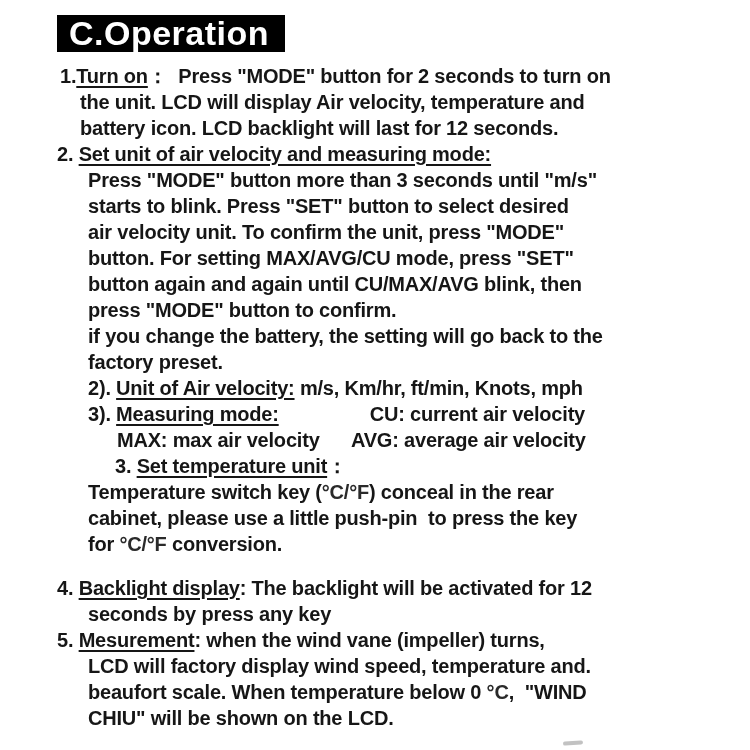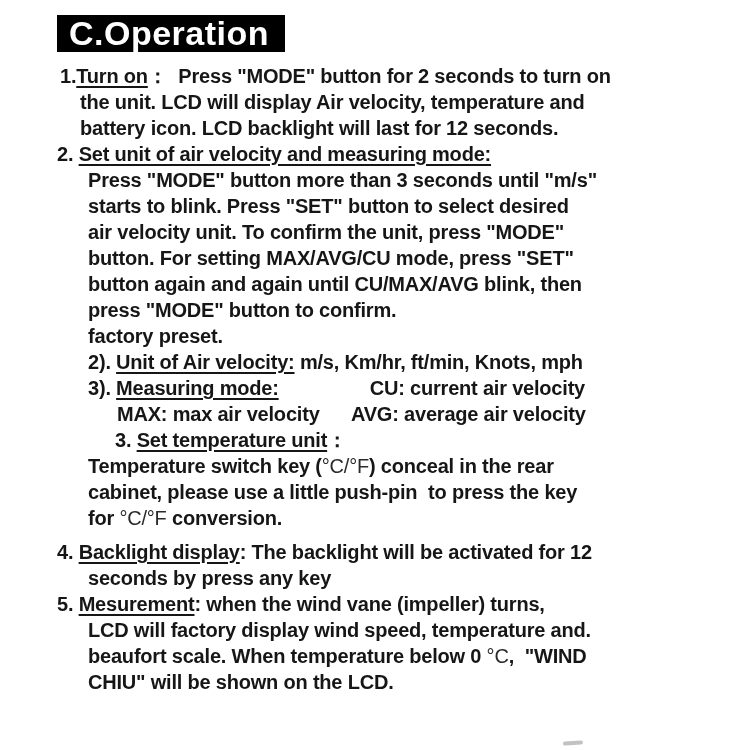--- a/index.html
+++ b/index.html
@@ -31,35 +31,35 @@
     left: 0;
     top: 63px;
     width: 750px;
   }
   .line {
     white-space: pre;
     font-size: 20px;
     line-height: 26px;
     letter-spacing: -0.2px;
   }
-  .line.mt { margin-top: 8px; }
+  .line.mt { margin-top: 18px; }
   
   .n0 { padding-left: 57px; }   
   .n1 { padding-left: 60px; }   
   .n3 { padding-left: 71px; margin-left: 44px; }   
   .c0 { padding-left: 88px; }   
   .c1 { padding-left: 80px; }   
   .cm { padding-left: 117px; }  
   .u {
     text-decoration: underline;
     text-decoration-thickness: 2px;
     text-underline-offset: 3px;
   }
   .lt {
-    font-weight: 400;
+    font-weight: 700;
     color: #2a2a2a;
   }
   .smudge {
     position: absolute;
     left: 563px;
     top: 741px;
     width: 20px;
     height: 4px;
     background: #8f8f8f;
     opacity: 0.55;
@@ -80,20 +80,21 @@
       <div class="line n1"><span class="">1.</span><span class="u ">Turn on</span><span class="">：  Press "MODE" button for 2 seconds to turn on</span></div>
       <div class="line c1"><span class="">the unit. LCD will display Air velocity, temperature and</span></div>
       <div class="line c1"><span class="">battery icon. LCD backlight will last for 12 seconds.</span></div>
       <div class="line n0"><span class="">2. </span><span class="u ">Set unit of air velocity and measuring mode:</span></div>
       <div class="line c0"><span class="">Press "MODE" button more than 3 seconds until "m/s"</span></div>
       <div class="line c0"><span class="">starts to blink. Press "SET" button to select desired</span></div>
       <div class="line c0"><span class="">air velocity unit. To confirm the unit, press "MODE"</span></div>
       <div class="line c0"><span class="">button. For setting MAX/AVG/CU mode, press "SET"</span></div>
       <div class="line c0"><span class="">button again and again until CU/MAX/AVG blink, then</span></div>
       <div class="line c0"><span class="">press "MODE" button to confirm.</span></div>
+      <div class="line c0"><span class="">if you change the battery, the setting will go back to the</span></div>
       <div class="line c0"><span class="">factory preset.</span></div>
       <div class="line c0"><span class="">2). </span><span class="u ">Unit of Air velocity:</span><span class=""> m/s, Km/hr, ft/min, Knots, mph</span></div>
       <div class="line c0"><span class="">3). </span><span class="u ">Measuring mode:</span><span class="">                 CU: current air velocity</span></div>
       <div class="line cm"><span class="">MAX: max air velocity</span><span class="">      AVG: average air velocity</span></div>
       <div class="line n3"><span class="">3. </span><span class="u ">Set temperature unit</span><span class="">：</span></div>
       <div class="line c0"><span class="">Temperature switch key (</span><span class="lt ">°C/°F</span><span class="">) conceal in the rear</span></div>
       <div class="line c0"><span class="">cabinet, please use a little push-pin  to press the key</span></div>
       <div class="line c0"><span class="">for </span><span class="lt ">°C/°F</span><span class=""> conversion.</span></div>
       <div class="line n0 mt"><span class="">4. </span><span class="u ">Backlight display</span><span class="">: The backlight will be activated for 12</span></div>
       <div class="line c0"><span class="">seconds by press any key</span></div>

